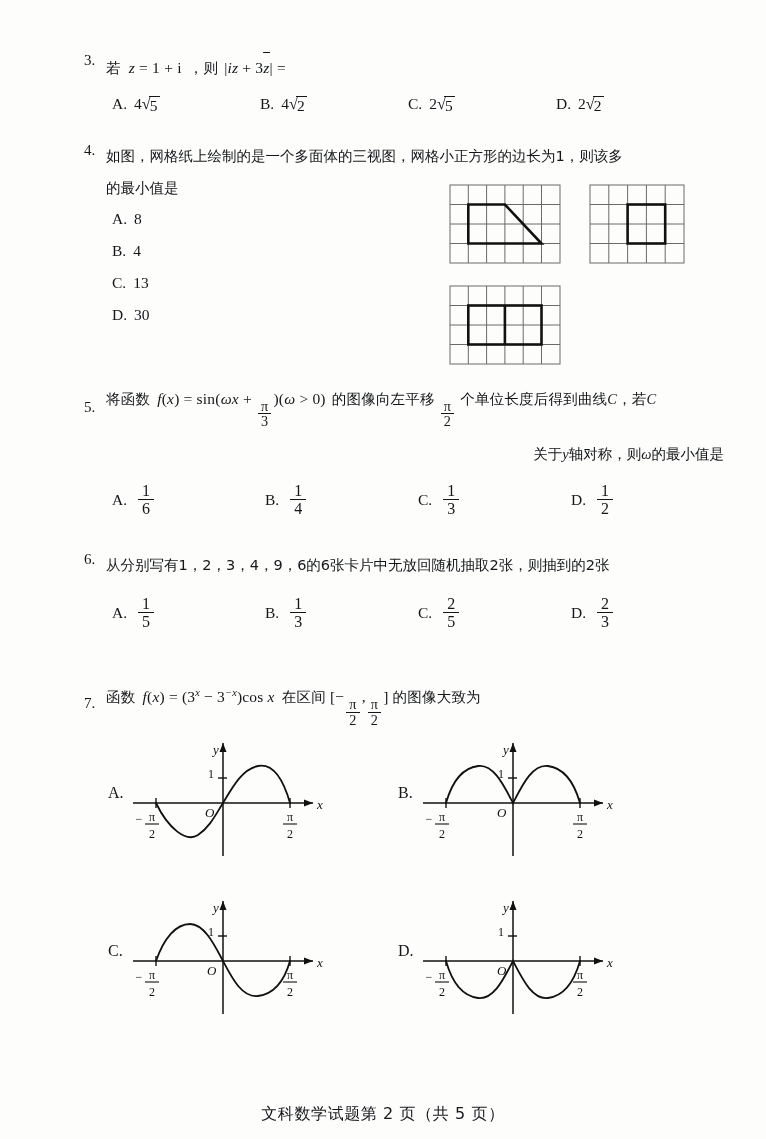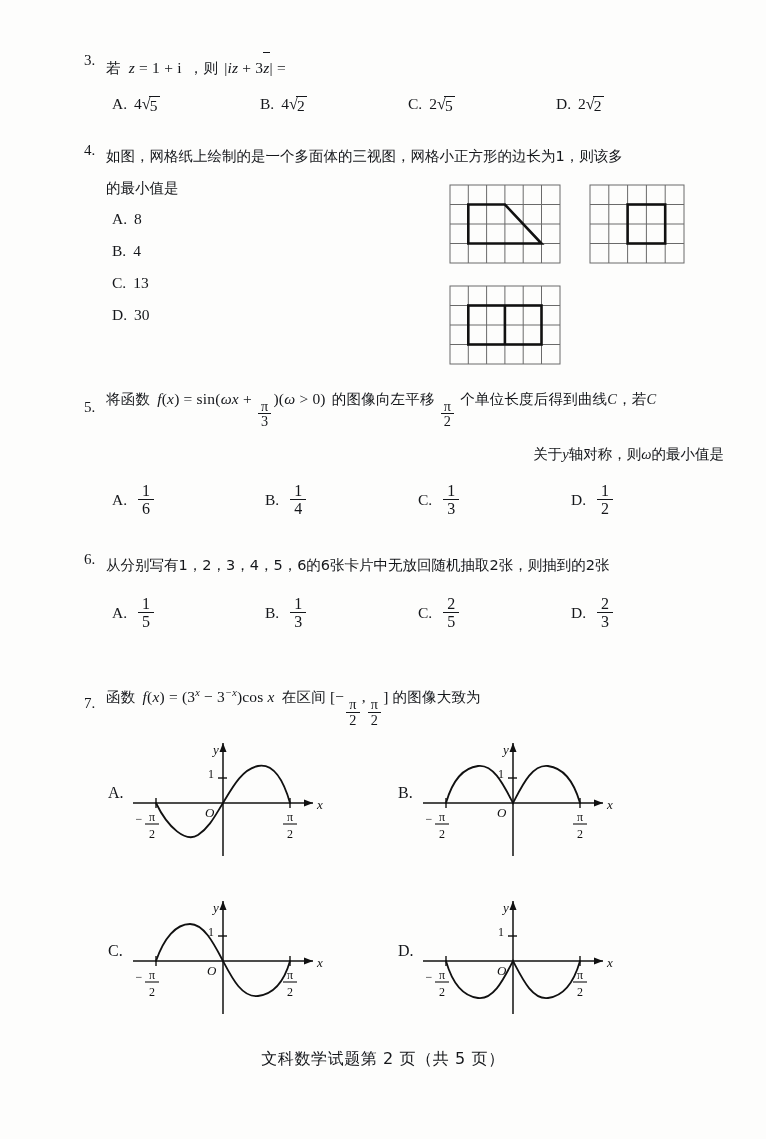--- a/index.html
+++ b/index.html
@@ -308,21 +308,21 @@
             <span class="num">1</span>
             <span class="den">2</span>
           </span>
       </div>
     </div>
   </div>
 
   <div class="abs" style="left:84px; top:551px; width:640px;">
     <div class="qrow">
       <span class="qnum mr">6.</span>
-      <span class="cn" style="line-height:28px;">从分别写有1，2，3，4，5，6的6张卡片中无放回随机抽取2张，则抽到的2张</span>
+      <span class="cn" style="line-height:28px;">从分别写有1，2，3，4，9，6的6张卡片中无放回随机抽取2张，则抽到的2张</span>
     </div>
     <div class="opts" style="margin-top:16px; padding-left:28px;">
       <div class="opt" style="width:153px;">
         <span class="lbl mr">A.</span>
         <span class="ofrac">
             <span class="num">1</span>
             <span class="den">5</span>
           </span>
       </div>
       <div class="opt" style="width:153px;">
@@ -479,15 +479,15 @@
         <text x="44" y="93">π</text>
         <line x1="37" y1="96" x2="51" y2="96" stroke="#111111" stroke-width="1.1"></line>
         <text x="44" y="110">2</text>
         <text x="182" y="93">π</text>
         <line x1="175" y1="96" x2="189" y2="96" stroke="#111111" stroke-width="1.1"></line>
         <text x="182" y="110">2</text>
       </g>
     </svg>
   </div>
 
-  <div class="footer" style="top:1049px; left:0;">文科数学试题第 2 页（共 5 页）</div>
+  <div class="footer" style="top:1104px; left:0;">文科数学试题第 2 页（共 5 页）</div>
 
 </div>
 
 </body></html>

